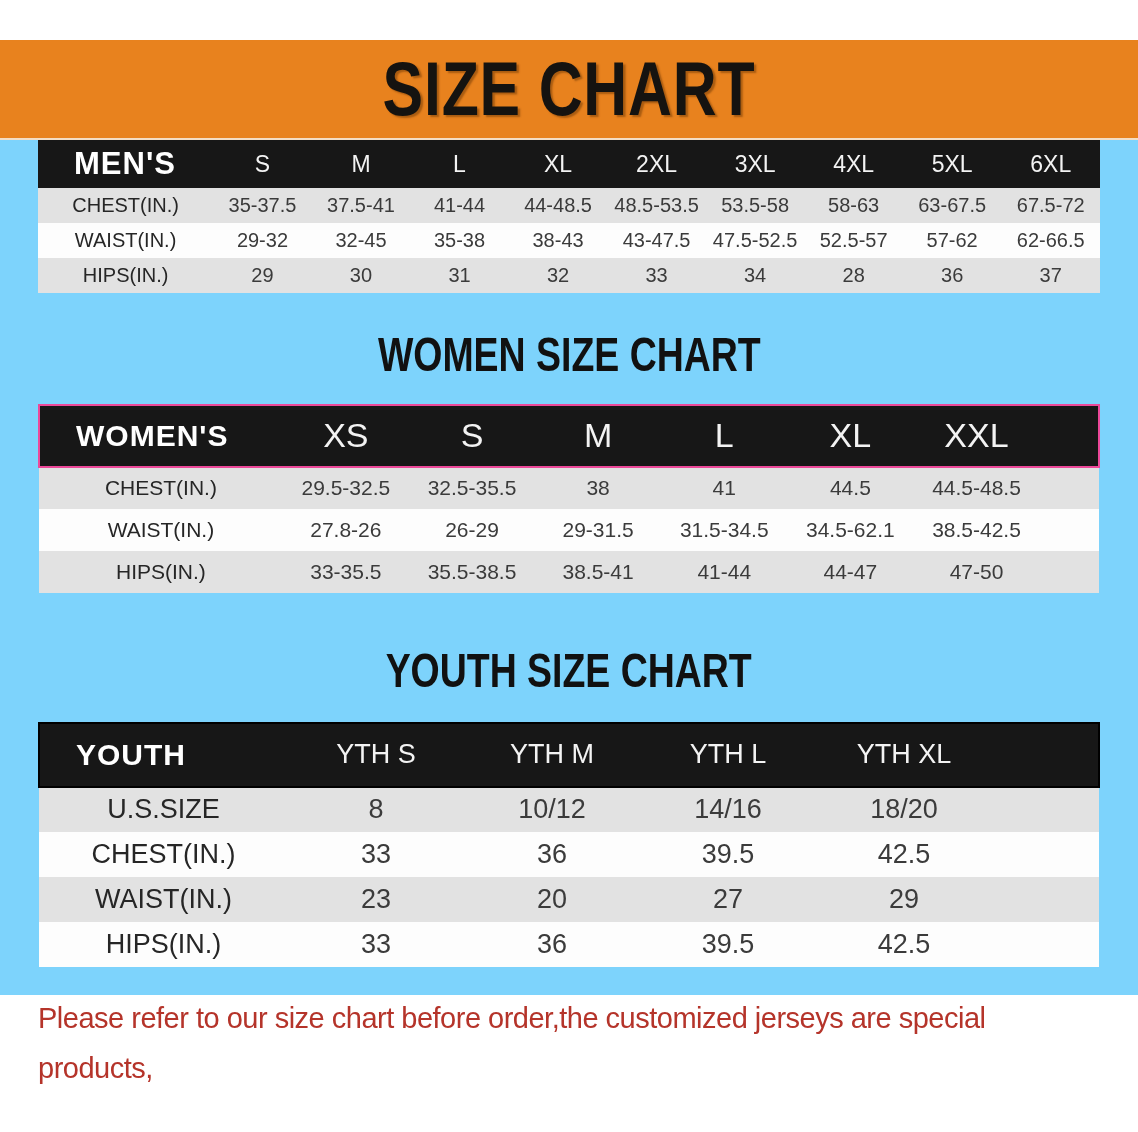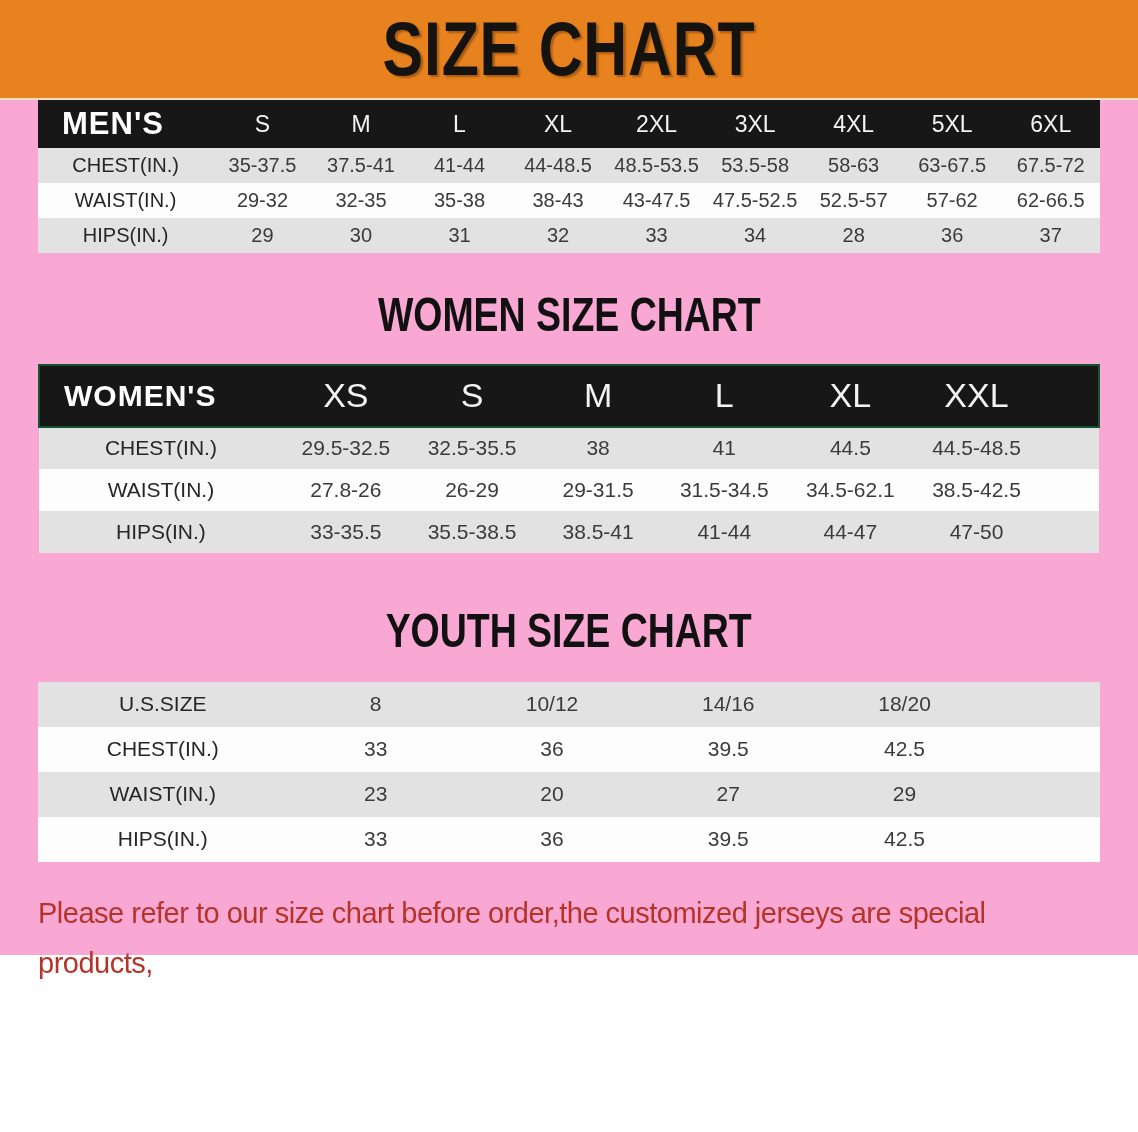--- a/index.html
+++ b/index.html
@@ -2,21 +2,21 @@
 <html><head>
 <meta charset="utf-8">
 <style>
   * { margin:0; padding:0; box-sizing:border-box; }
   html,body { width:1138px; background:#ffffff; }
   body {
     height:1132px; overflow:hidden;
     font-family:"Liberation Sans", sans-serif;
     color:#222;
   }
-  .page { width:1138px; height:955px; background:#f9a8d4; position:relative; }
+  .page { width:1138px; height:955px; background:#7dd3fc; position:relative;margin-top:40px; }
 
   
   .banner {
     width:100%; height:100px; background:#e8821e;
     display:flex; align-items:center; justify-content:center;
     border-bottom:2px solid #f3ddc4;
   }
   .banner-title {
     display:inline-block;
     font-size:76px; font-weight:bold; color:#151310;
@@ -38,51 +38,51 @@
 
   
   table.size-table {
     width:1062px; margin:0 auto;
     border-collapse:collapse; table-layout:fixed;
   }
   tr.hdr { background:#171717; }
   tr.hdr th { vertical-align:middle; }
   th.hl {
     color:#ffffff; font-weight:bold; text-align:left;
-    padding-left:24px; letter-spacing:1px; white-space:nowrap;
+    padding-left:36px; letter-spacing:1px; white-space:nowrap;
   }
   th.hc { color:#f3f3f3; font-weight:normal; text-align:center; white-space:nowrap; }
   tr.body th, tr.body td {
     font-weight:normal; text-align:center; vertical-align:middle;
     white-space:nowrap; color:#3b3b3b;
   }
   tr.body th { color:#262626; }
   tr.body.g { background:#e2e2e2; }
   tr.body.w { background:#fdfdfd; }
 
   
   .t0 col.label { width:16.5%; } .t0 col.data { width:9.28%; }
   .t0 tr.hdr  { height:48px; }
   .t0 th.hl   { font-size:31px; }
   .t0 th.hc   { font-size:23px; }
   .t0 tr.body { height:35px; font-size:20px; }
 
   
   .t1 col.label { width:23%; } .t1 col.data { width:11.9%; } .t1 col.spacer { width:5.6%; }
-  .t1 tr.hdr  { height:62px; border:2px solid #14532d; }
+  .t1 tr.hdr  { height:62px; border:2px solid #ec4899; }
   .t1 th.hl   { font-size:30px; }
   .t1 th.hc   { font-size:34px; }
   .t1 tr.body { height:42px; font-size:21px; }
 
   
   .t2 col.label { width:23.5%; } .t2 col.data { width:16.6%; } .t2 col.spacer { width:10.1%; }
   .t2 tr.hdr  { height:64px; border:2px solid #000; }
   .t2 th.hl   { font-size:30px; }
   .t2 th.hc   { font-size:27px; }
-  .t2 tr.body { height:45px; font-size:21px;padding-left:16px; }
+  .t2 tr.body { height:45px; font-size:27px;padding-left:16px; }
 
   
   .footer-note {
     margin:26px 0 0; padding:0 38px;
     font-size:29px; line-height:50px; color:#b5342a;
     letter-spacing:-0.5px;
   }
 </style>
 </head>
 <body>
@@ -128,21 +128,21 @@
             <td>44-48.5</td>
             <td>48.5-53.5</td>
             <td>53.5-58</td>
             <td>58-63</td>
             <td>63-67.5</td>
             <td>67.5-72</td>
           </tr>
           <tr class="body w">
             <th>WAIST(IN.)</th>
             <td>29-32</td>
-            <td>32-35</td>
+            <td>32-45</td>
             <td>35-38</td>
             <td>38-43</td>
             <td>43-47.5</td>
             <td>47.5-52.5</td>
             <td>52.5-57</td>
             <td>57-62</td>
             <td>62-66.5</td>
           </tr>
           <tr class="body g">
             <th>HIPS(IN.)</th>
@@ -227,20 +227,28 @@
     <table class="size-table t2">
         <colgroup>
           <col class="label">
           <col class="data">
           <col class="data">
           <col class="data">
           <col class="data">
           <col class="spacer">
         </colgroup>
         <tbody>
+          <tr class="hdr">
+            <th class="hl">YOUTH</th>
+            <th class="hc">YTH S</th>
+            <th class="hc">YTH M</th>
+            <th class="hc">YTH L</th>
+            <th class="hc">YTH XL</th>
+            <th class="hc"></th>
+          </tr>
           <tr class="body g">
             <th>U.S.SIZE</th>
             <td>8</td>
             <td>10/12</td>
             <td>14/16</td>
             <td>18/20</td>
             <td></td>
           </tr>
           <tr class="body w">
             <th>CHEST(IN.)</th>

